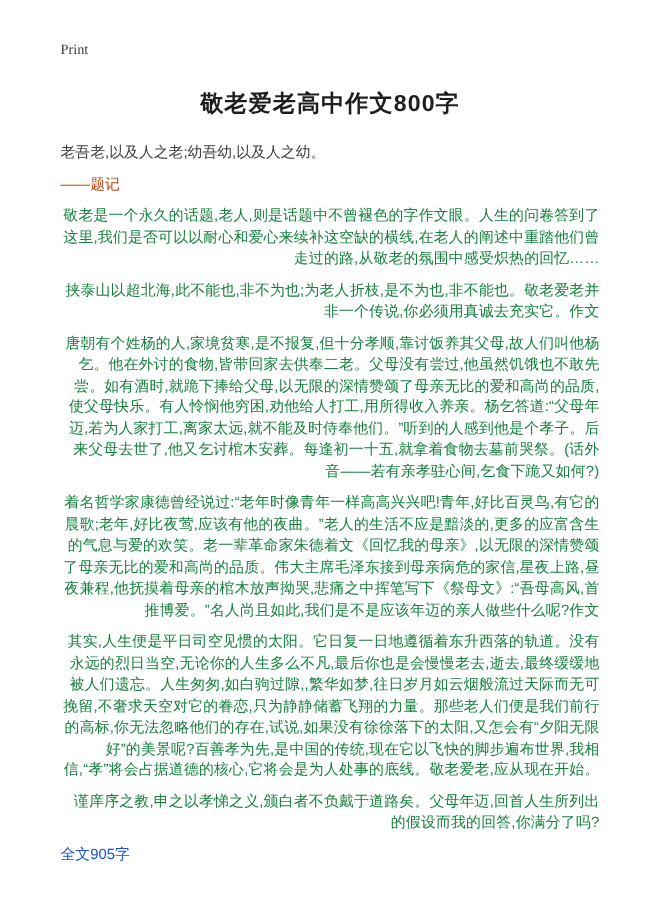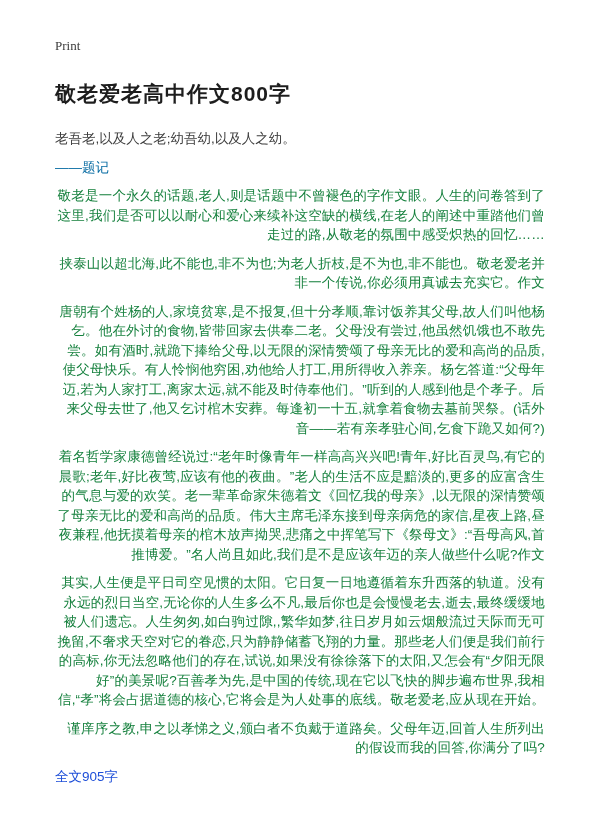--- a/index.html
+++ b/index.html
@@ -22,35 +22,35 @@
     font-size: 13px;
     color: #3c3c3c;
     display: inline-block;
     cursor: pointer;
   }
   .doc-title {
     font-family: "Liberation Sans", sans-serif;
     font-size: 21px;
     font-weight: bold;
     color: #1d1d1d;
-    text-align: left;
+    text-align: center;
     margin: 26px 0 0 0;
     letter-spacing: 1px;
   }
   .epigraph {
     margin: 21px 0 0 0;
     font-size: 13.5px;
     line-height: 19.5px;
     color: #3d3d3d;
   }
   .epigraph-source {
     margin: 9px 0 0 0;
     font-size: 13.5px;
     line-height: 19.5px;
-    color: #0369a1;
+    color: #c2410c;
   }
   .body-text p {
     margin: 9px 0 0 0;
     font-size: 13.5px;
     line-height: 19.5px;
     color: #15803d;
     text-align: right;
     word-break: break-all;
     letter-spacing: 0.2px;
   }

